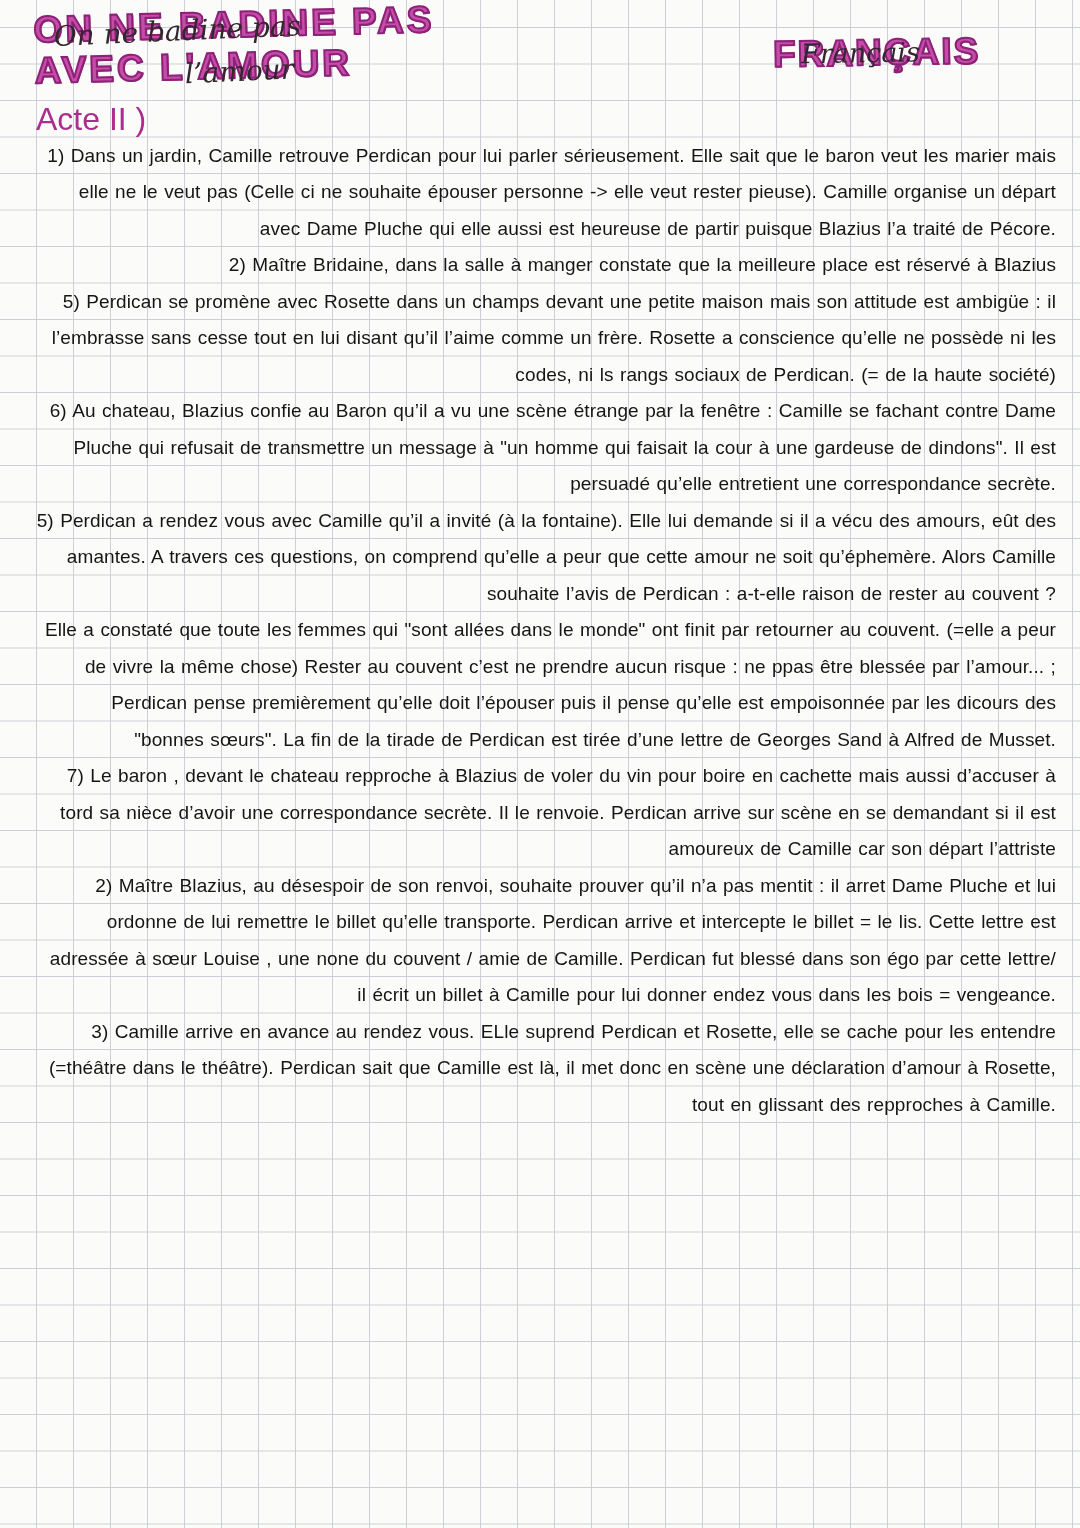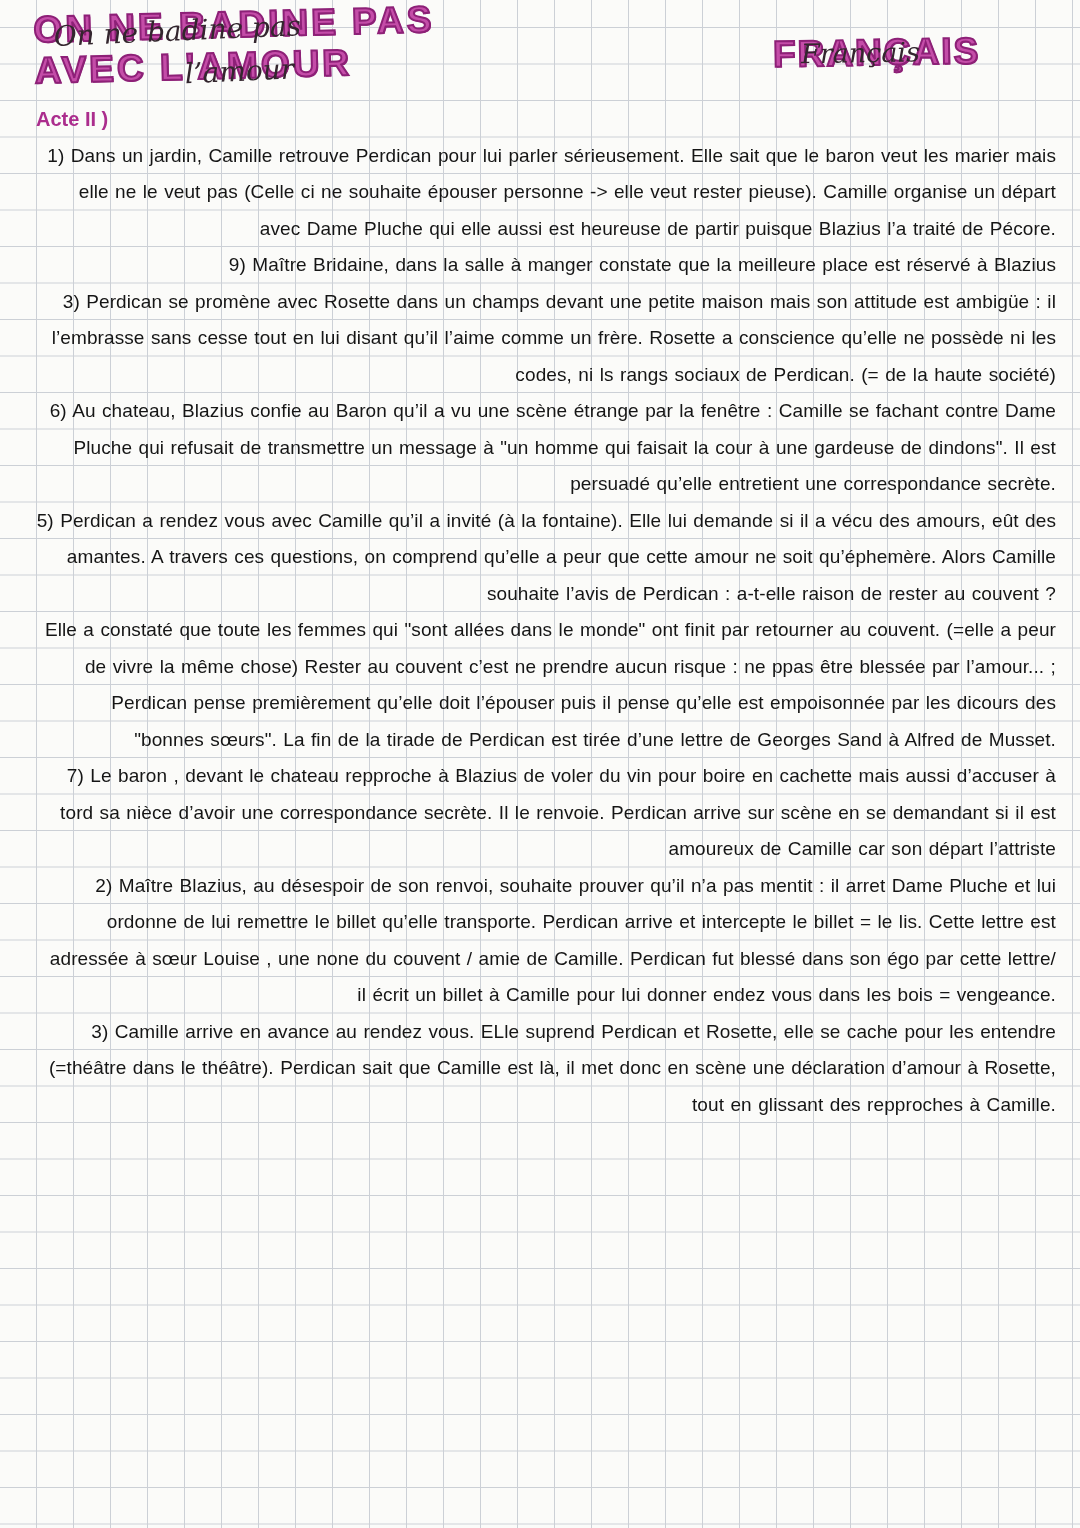--- a/index.html
+++ b/index.html
@@ -54,23 +54,23 @@
   .subject-block .bubble{font-size:37px;line-height:38px;letter-spacing:2px;}
   .script.s3{top:3px;left:28px;font-size:27px;}
   .notes{
     position:absolute;
     top:101px;
     left:36px;
     right:24px;
   }
   .acte-heading{
     margin:0;
-    font-size:20px;
+    font-size:32px;
     line-height:36.5px;
-    font-weight:700;
+    font-weight:400;
     color:var(--heading-magenta);
   }
   .notes p{
     margin:0;
     font-size:19px;
     line-height:36.5px;
     letter-spacing:0.1px;
     word-spacing:1px;
     text-align:right;
   }
@@ -87,22 +87,22 @@
   </div>
   <div class="subject-block">
     <div class="bubble">FRANÇAIS</div>
     <div class="script s3">Français</div>
   </div>
 </div>
 
 <main class="notes">
   <h2 class="acte-heading">Acte II )</h2>
   <p>1) Dans un jardin, Camille retrouve Perdican pour lui parler sérieusement. Elle sait que le baron veut les marier mais elle ne le veut pas (Celle ci ne souhaite épouser personne -&gt; elle veut rester pieuse). Camille organise un départ avec Dame Pluche qui elle aussi est heureuse de partir puisque Blazius l’a traité de Pécore.</p>
-  <p>9) Maître Bridaine, dans la salle à manger constate que la meilleure place est réservé à Blazius</p>
-  <p>3) Perdican se promène avec Rosette dans un champs devant une petite maison mais son attitude est ambigüe : il l’embrasse sans cesse tout en lui disant qu’il l’aime comme un frère. Rosette a conscience qu’elle ne possède ni les codes, ni ls rangs sociaux de Perdican. (= de la haute société)</p>
+  <p>2) Maître Bridaine, dans la salle à manger constate que la meilleure place est réservé à Blazius</p>
+  <p>5) Perdican se promène avec Rosette dans un champs devant une petite maison mais son attitude est ambigüe : il l’embrasse sans cesse tout en lui disant qu’il l’aime comme un frère. Rosette a conscience qu’elle ne possède ni les codes, ni ls rangs sociaux de Perdican. (= de la haute société)</p>
   <p>6) Au chateau, Blazius confie au Baron qu’il a vu une scène étrange par la fenêtre : Camille se fachant contre Dame Pluche qui refusait de transmettre un message à "un homme qui faisait la cour à une gardeuse de dindons". Il est persuadé qu’elle entretient une correspondance secrète.</p>
   <p>5) Perdican a rendez vous avec Camille qu’il a invité (à la fontaine). Elle lui demande si il a vécu des amours, eût des amantes. A travers ces questions, on comprend qu’elle a peur que cette amour ne soit qu’éphemère. Alors Camille souhaite l’avis de Perdican : a-t-elle raison de rester au couvent ?</p>
   <p>Elle a constaté que toute les femmes qui "sont allées dans le monde" ont finit par retourner au couvent. (=elle a peur de vivre la même chose) Rester au couvent c’est ne prendre aucun risque : ne ppas être blessée par l’amour... ; Perdican pense premièrement qu’elle doit l’épouser puis il pense qu’elle est empoisonnée par les dicours des "bonnes sœurs". La fin de la tirade de Perdican est tirée d’une lettre de Georges Sand à Alfred de Musset.</p>
 
   <p>7) Le baron , devant le chateau repproche à Blazius de voler du vin pour boire en cachette mais aussi d’accuser à tord sa nièce d’avoir une correspondance secrète. Il le renvoie. Perdican arrive sur scène en se demandant si il est amoureux de Camille car son départ l’attriste</p>
   <p>2) Maître Blazius, au désespoir de son renvoi, souhaite prouver qu’il n’a pas mentit : il arret Dame Pluche et lui ordonne de lui remettre le billet qu’elle transporte. Perdican arrive et intercepte le billet = le lis. Cette lettre est adressée à sœur Louise , une none du couvent / amie de Camille. Perdican fut blessé dans son égo par cette lettre/ il écrit un billet à Camille pour lui donner endez vous dans les bois = vengeance.</p>
   <p>3) Camille arrive en avance au rendez vous. ELle suprend Perdican et Rosette, elle se cache pour les entendre (=théâtre dans le théâtre). Perdican sait que Camille est là, il met donc en scène une déclaration d’amour à Rosette, tout en glissant des repproches à Camille.</p>
 </main>
 
 </body></html>

